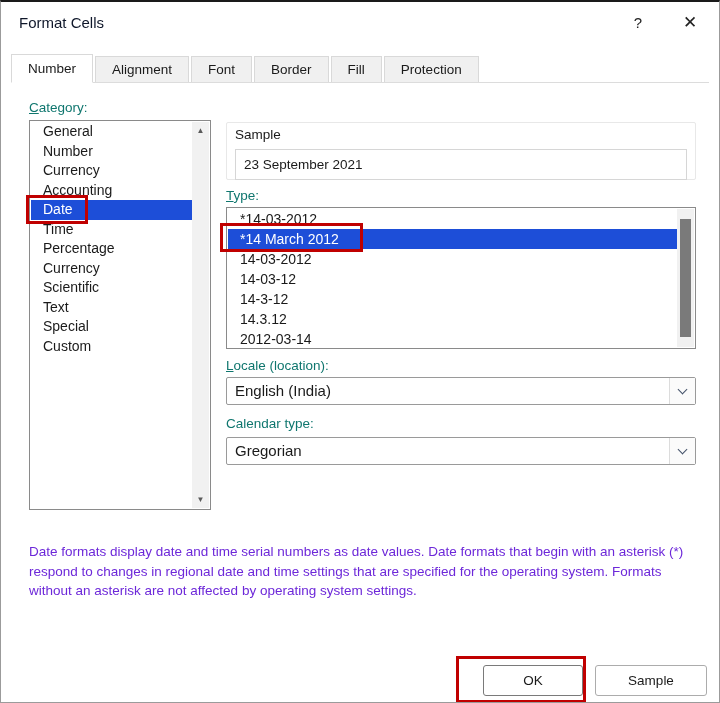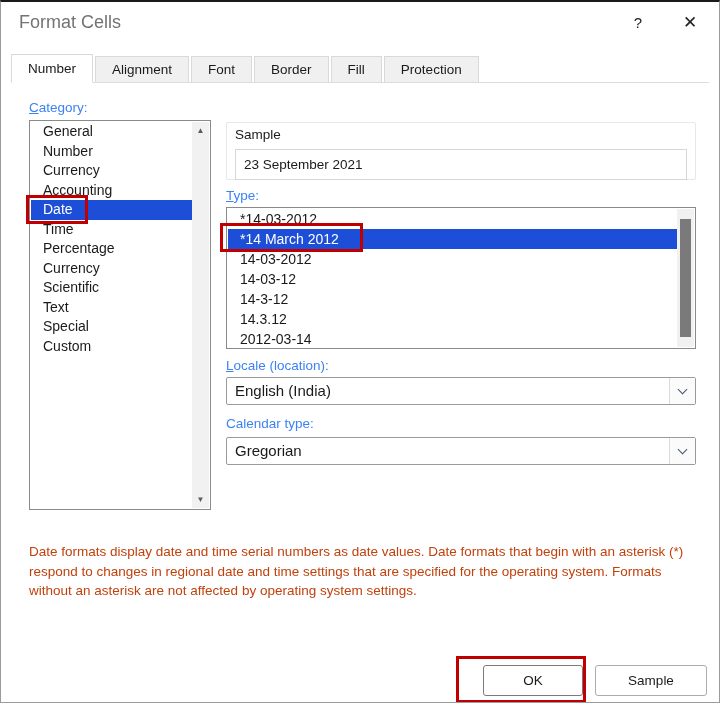--- a/index.html
+++ b/index.html
@@ -5,37 +5,37 @@
   * { margin:0; padding:0; box-sizing:border-box; }
   html,body { width:720px; height:703px; }
   body { font-family:"Liberation Sans",sans-serif; background:#fff; color:#1a1a1a; }
 
   .dialog { position:relative; width:720px; height:703px; background:#ffffff;
             border:1px solid #9b9b9b; border-top:2px solid #1a1a1a; overflow:hidden; }
 
   
   .titlebar { position:absolute; top:0; left:0; right:0; height:40px;
               display:flex; align-items:center; background:#fff; }
-  .title { margin-left:18px; font-size:18px; color:#737373; }
+  .title { margin-left:18px; font-size:15px; color:#0f172a; }
   .titlebar-btns { margin-left:auto; display:flex; align-items:center; height:100%; }
   .tb-btn { width:46px; height:100%; display:flex; align-items:center; justify-content:center;
             font-size:15px; color:#222; cursor:default; }
   .tb-btn.close { width:58px; font-size:17px; }
 
   
   .tabstrip { position:absolute; top:53px; left:10px; right:10px; height:28px;
               display:flex; align-items:flex-end; border-bottom:1px solid #dcdcdc; }
   .tab { padding:0 16px; height:26px; line-height:25px; font-size:13.5px;
          background:#f0f0f0; border:1px solid #d9d9d9; border-bottom:none;
          margin-right:2px; color:#1a1a1a; white-space:nowrap; }
   .tab.active { background:#fff; height:29px; line-height:28px;
                 margin-bottom:-1px; border-bottom:1px solid #fff; position:relative; z-index:2; }
 
   
-  .label { position:absolute; font-size:13.5px; color:#3b82f6;text-align:right; }
+  .label { position:absolute; font-size:13.5px; color:#0f766e;text-align:right; }
   .accel { text-decoration:underline; }
   .lbl-category { left:28px;  top:98px; }
   .lbl-type     { left:225px; top:186px; }
   .lbl-locale   { left:225px; top:356px; }
   .lbl-calendar { left:225px; top:414px; }
 
   
   .listbox { position:absolute; background:#fff; border:1px solid #8a8a8a; }
   .category-list { left:28px; top:118px; width:182px; height:390px; }
   .type-list     { left:225px; top:205px; width:470px; height:142px; }
@@ -67,21 +67,21 @@
   .combo-locale   { top:375px; }
   .combo-calendar { top:435px; }
   .combo-value { flex:1; padding-left:8px; font-size:15px; line-height:26px; white-space:nowrap; }
   .combo-btn { width:26px; border-left:1px solid #dcdcdc; background:#fbfbfb;
                display:flex; align-items:center; justify-content:center; }
   .chevron { width:7px; height:7px; border-right:1.6px solid #44526a; border-bottom:1.6px solid #44526a;
              transform:rotate(45deg); margin-top:-3px; }
 
   
   .description { position:absolute; left:28px; top:540px; width:666px;
-                 font-size:13.5px; line-height:19.5px; color:#c2410c; }
+                 font-size:13.5px; line-height:19.5px; color:#6d28d9; }
 
   
   .btn { position:absolute; height:31px; background:#fff; border:1px solid #acacac;
          border-radius:3px; font-size:13.5px; text-align:center; line-height:29px;
          font-family:"Liberation Sans",sans-serif; color:#1a1a1a; }
   .btn-ok { left:462px; top:663px; width:100px; border-color:#7a7a7a;margin-left:20px; }
   .btn-cancel { left:594px; top:663px; width:112px; }
 
   
   .annotation { position:absolute; border:3px solid #c00000; pointer-events:none; z-index:10; }

